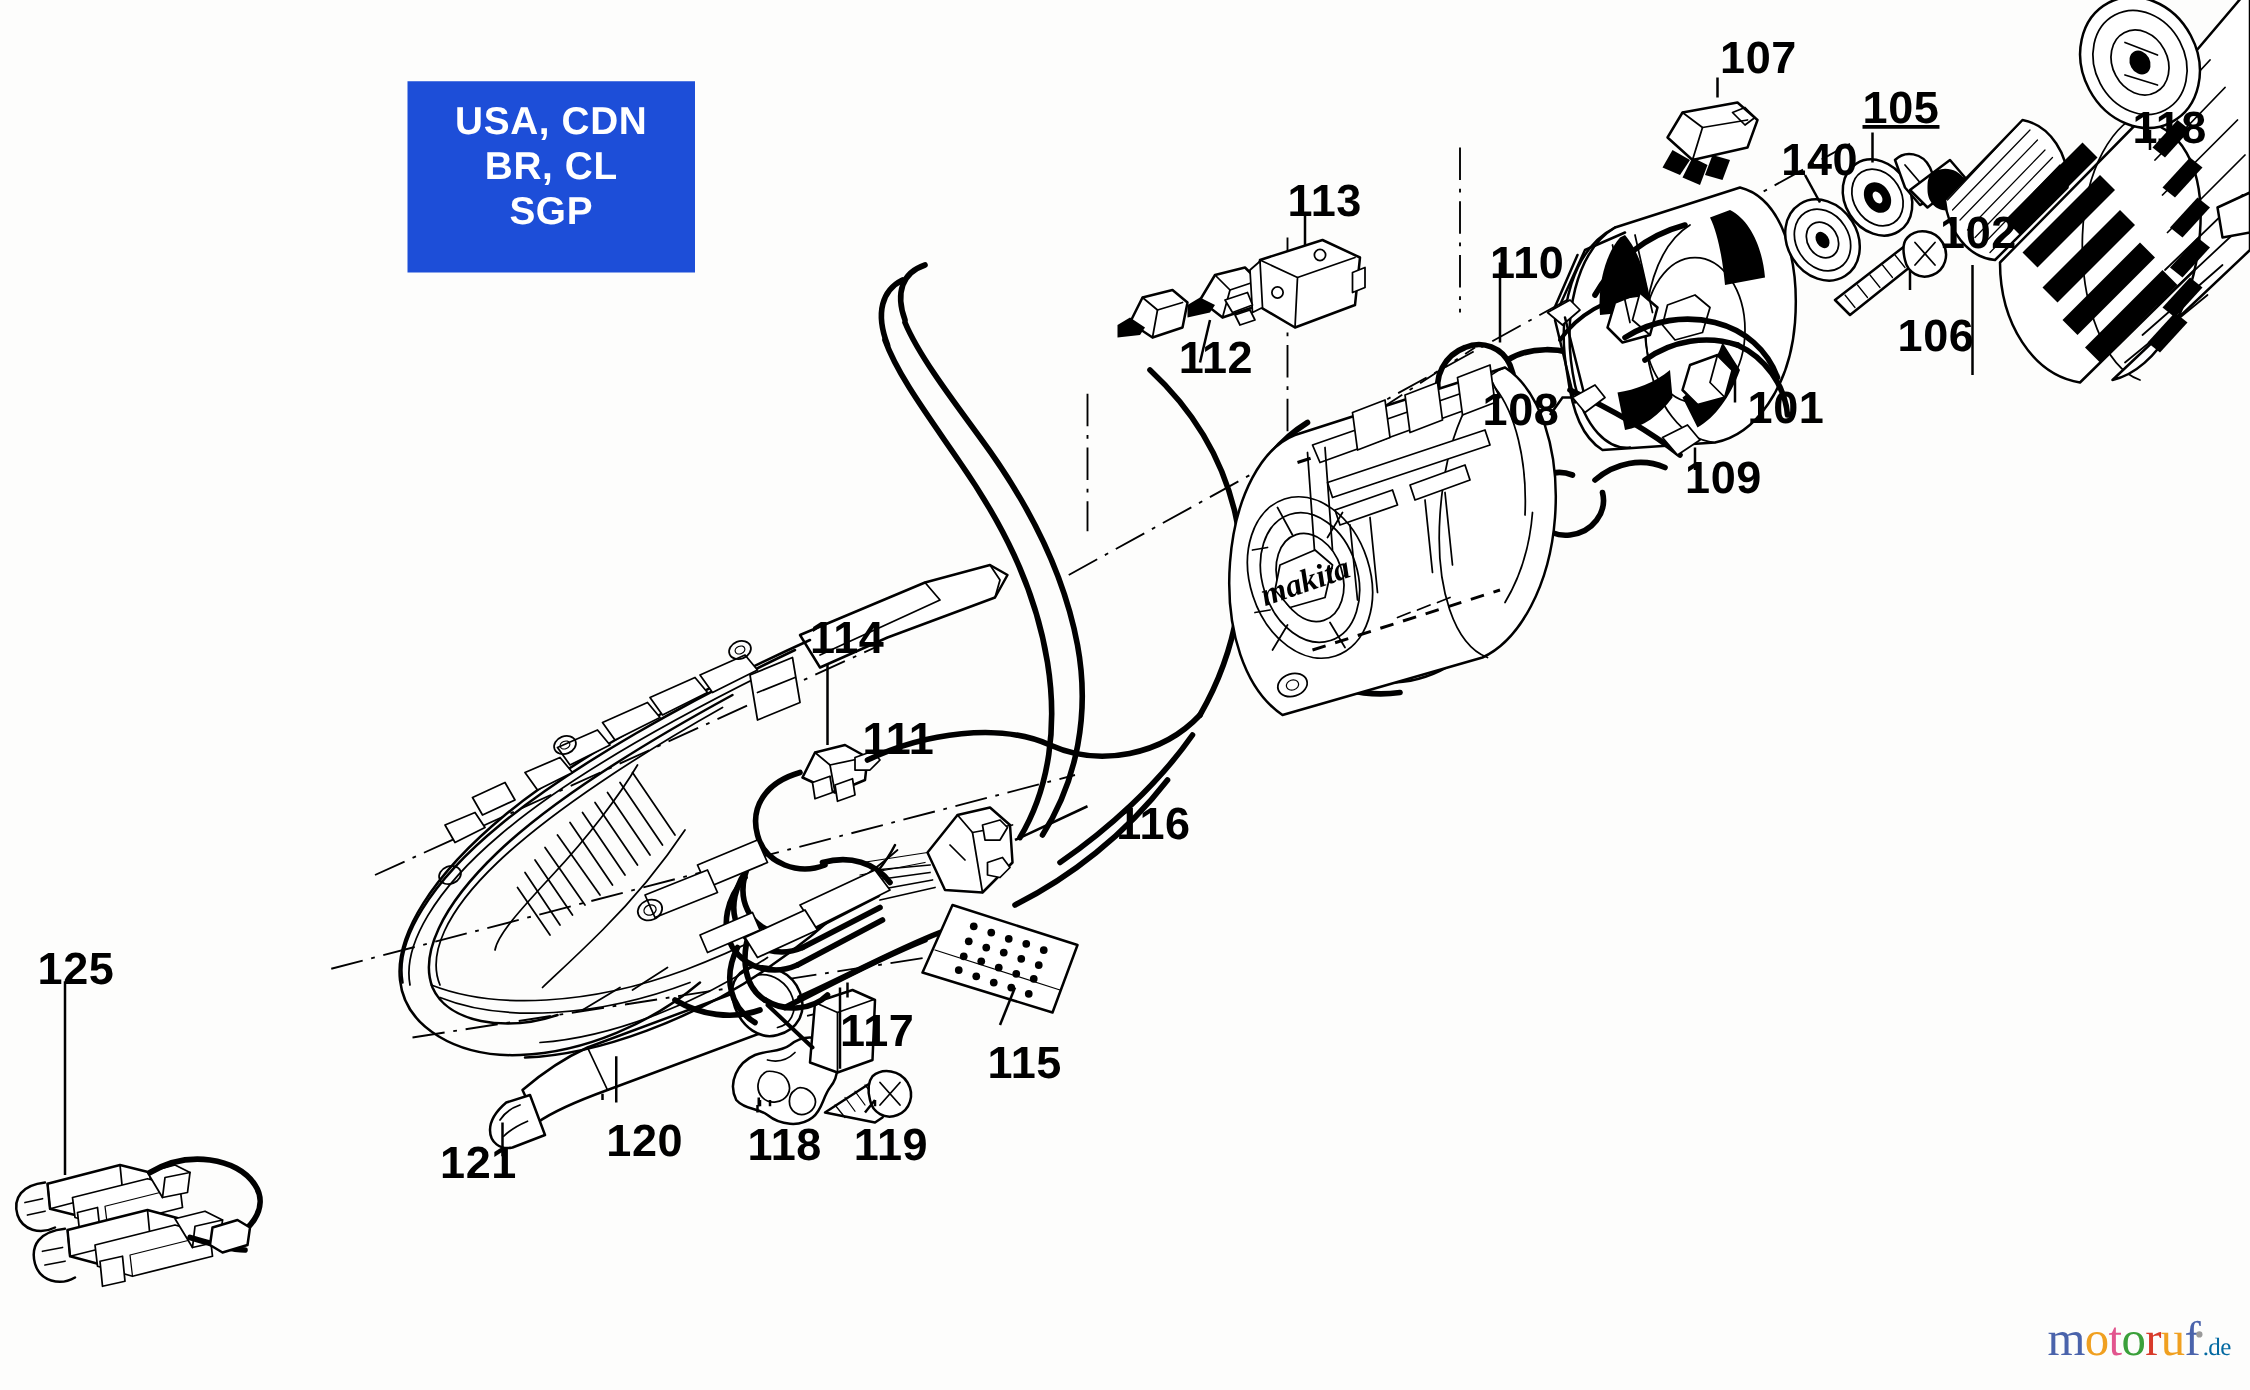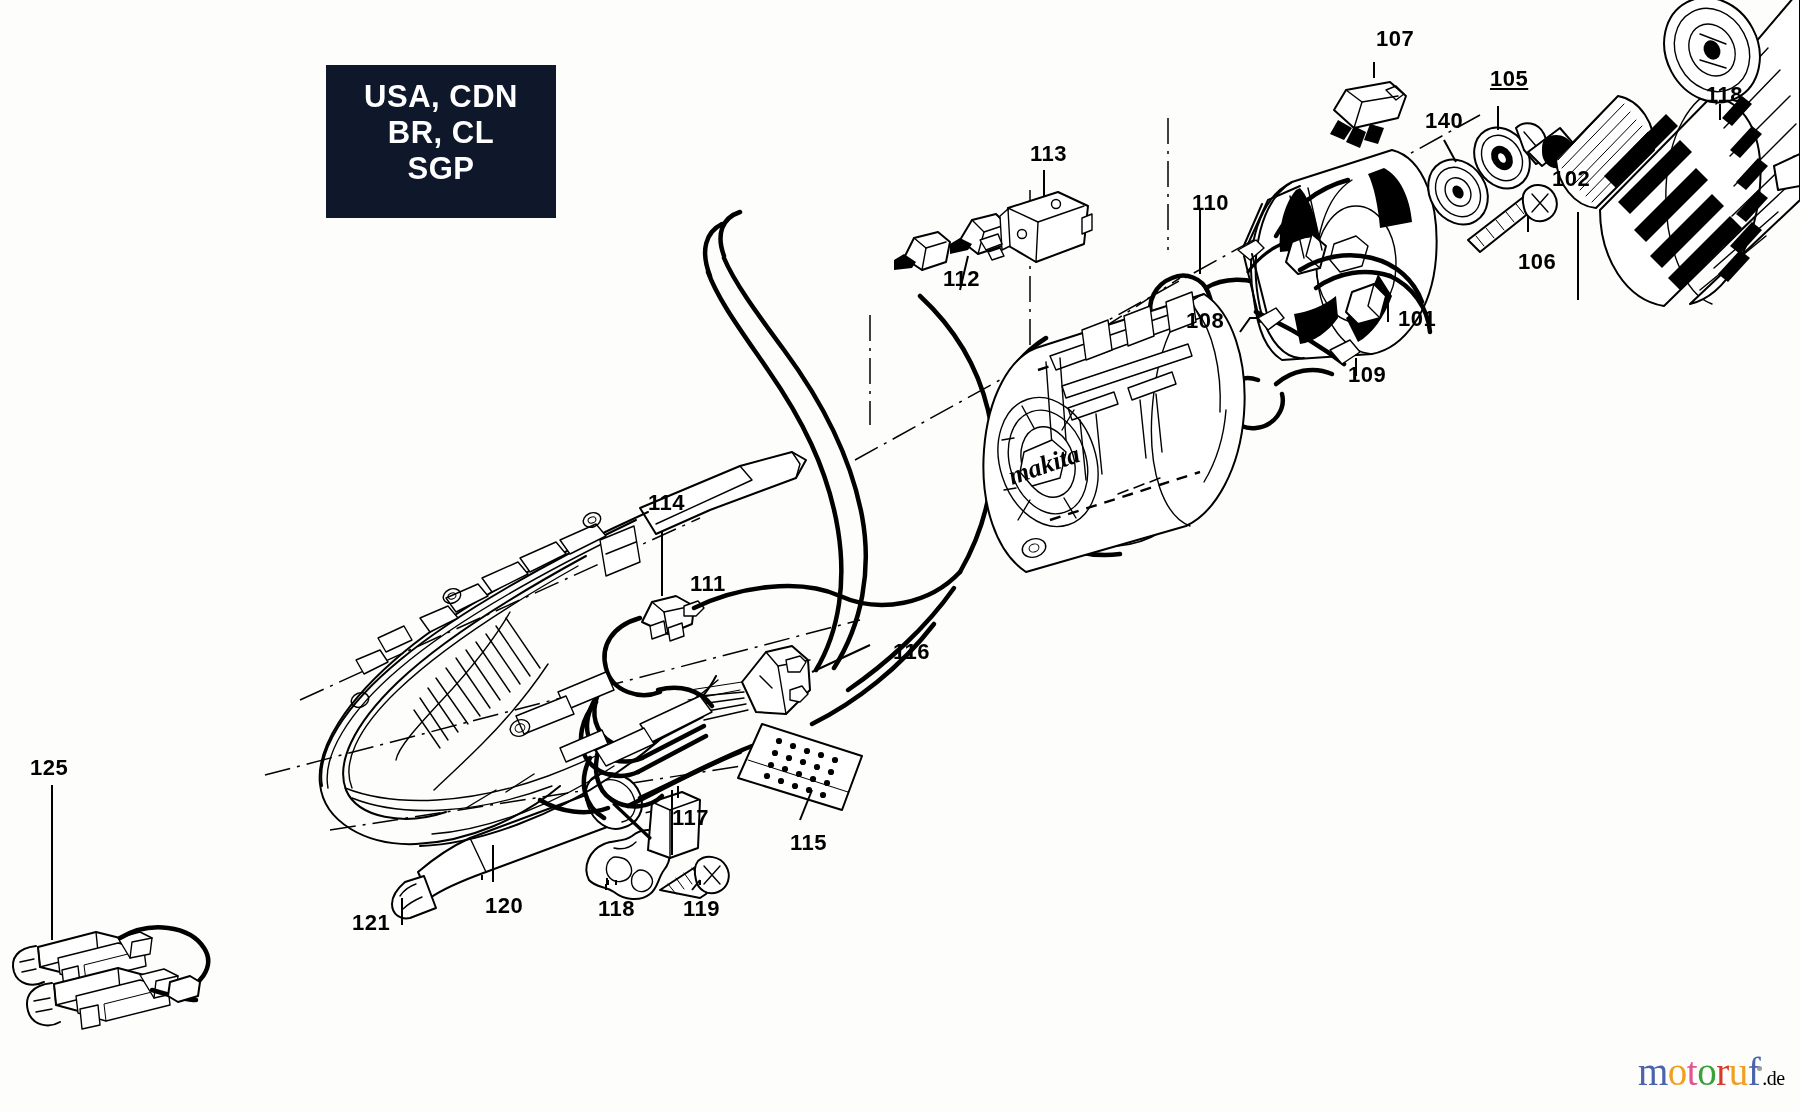--- a/index.html
+++ b/index.html
@@ -9,55 +9,55 @@
     font-family:"Liberation Sans", sans-serif;
     overflow:hidden;
     position:relative;
   }
   #stage{position:absolute;left:0;top:0;width:1800px;height:1112px;background:#fdfdfc;}
   #art{position:absolute;left:0;top:0;width:1800px;height:1112px;}
 
   
   .region-box{
     position:absolute;
-    background:#0f172a;
+    background:#1d4ed8;
     color:#ffffff;
     font-weight:bold;
     font-size:31px;
     line-height:36px;
     letter-spacing:0.5px;
     text-align:center;
     padding:14px 16px 16px 16px;
     box-sizing:border-box;
   }
   .region-box div{white-space:nowrap;}
 
   
   .callout{
     position:absolute;
     font-weight:bold;
-    font-size:22px;
+    font-size:36px;
     color:#000;
     letter-spacing:0.5px;
     white-space:nowrap;
     line-height:1;
   }
 
   
   .watermark{
     position:absolute;
     left:1638px;top:1052px;
     font-family:"Liberation Serif", serif;
     font-size:39px;
     line-height:1;
     white-space:nowrap;
     user-select:none;
   }
   .watermark span{letter-spacing:-0.5px;font-family:Liberation Serif, serif;}
-  .wm-suffix{font-size:20px;color:#000000;}
+  .wm-suffix{font-size:20px;color:#0369a1;}
   .wm-dot{
     display:inline-block;width:5px;height:5px;border-radius:50%;
     background:#9a9a9a;vertical-align:super;margin-left:-3px;
   }
 </style>
 </head>
 <body>
 
 <div id="stage">
 

